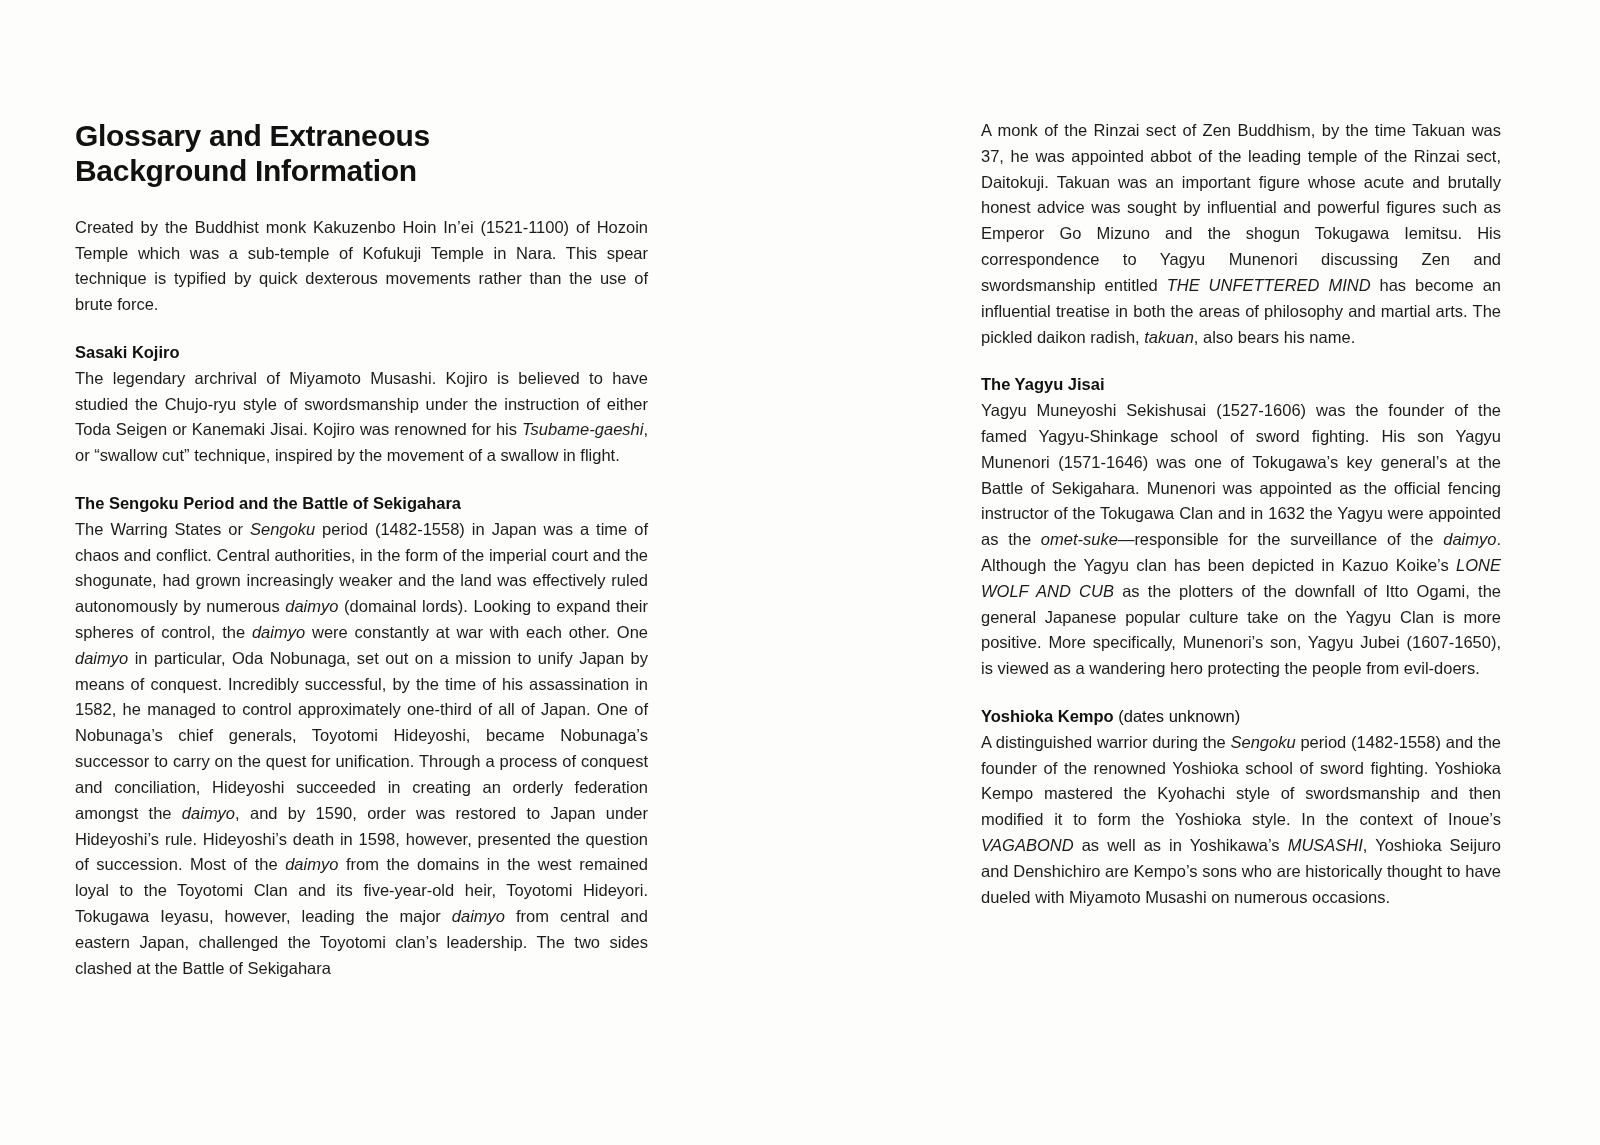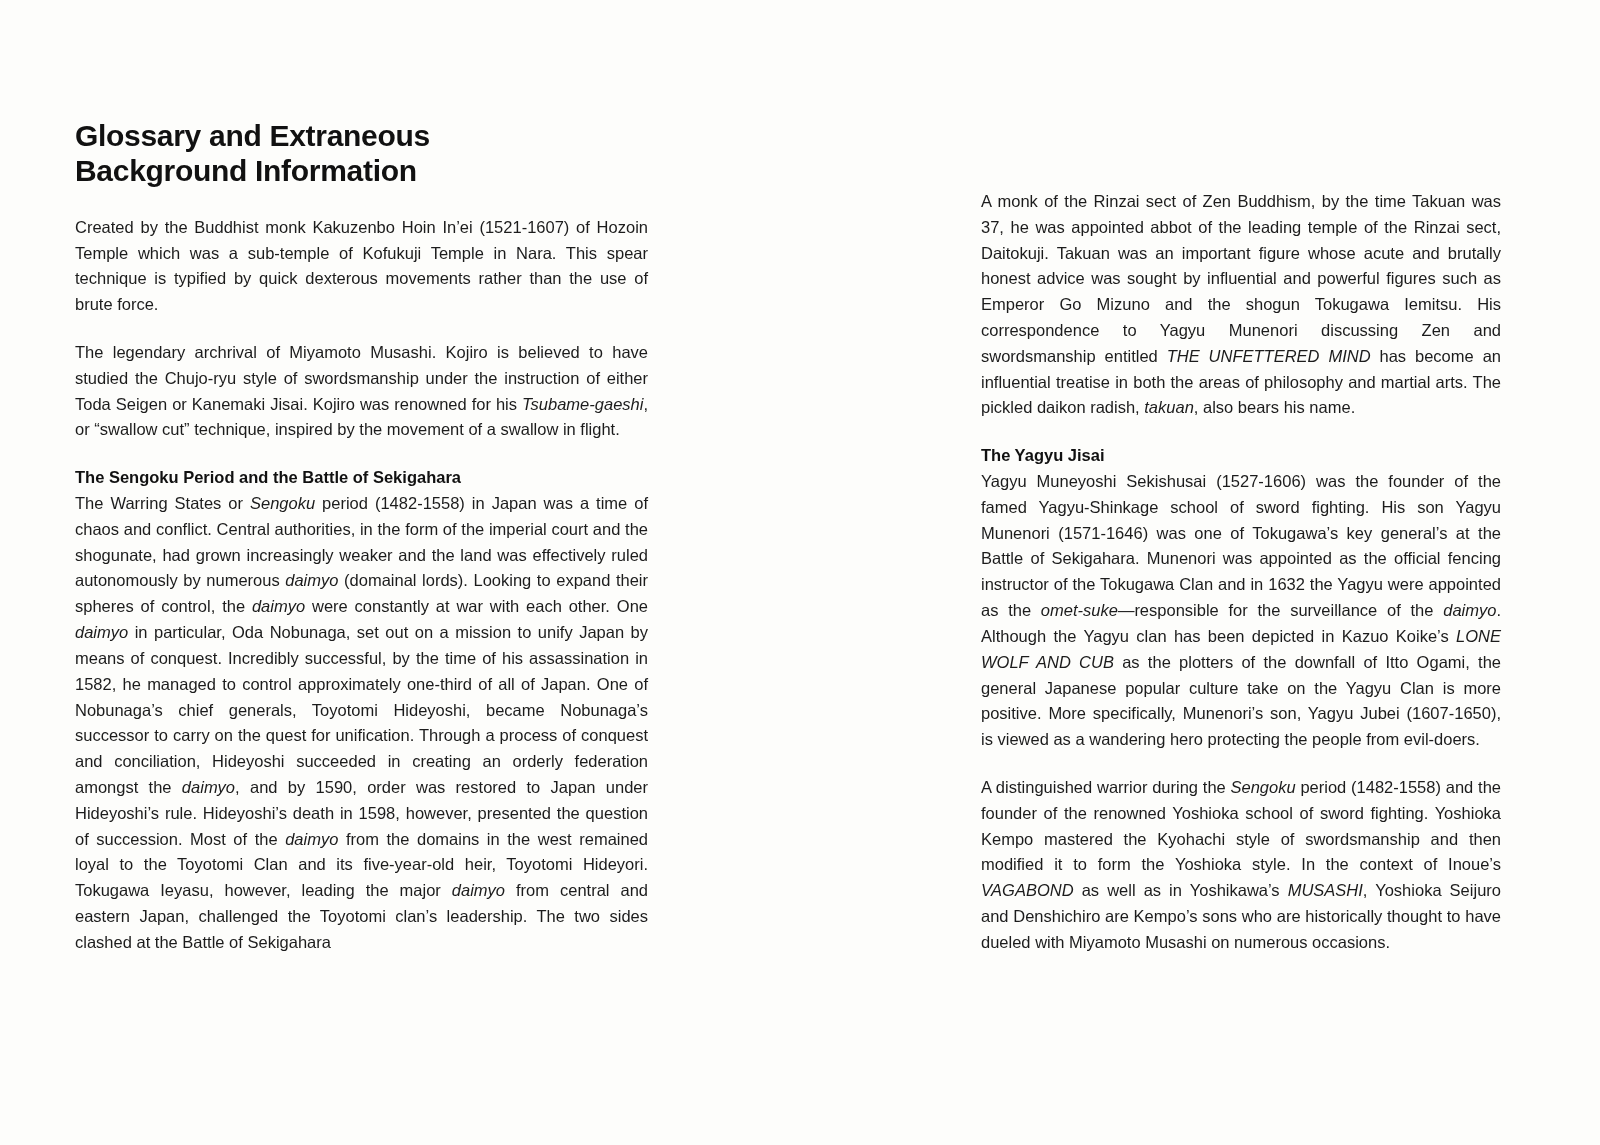--- a/index.html
+++ b/index.html
@@ -20,21 +20,20 @@
     height: 1145px;
     background: #fdfdfb;
   }
   .columns {
     position: absolute;
     top: 118px;
     left: 0;
     width: 1600px;
     display: flex;
     gap: 0;
-    align-items: flex-end;
   }
   .col {
     box-sizing: border-box;
   }
   .col-left {
     width: 595px;
     margin-left: 75px;
     padding-right: 22px;
   }
   .col-right {
@@ -91,41 +90,43 @@
 </head>
 <body>
 
 <div class="page">
   <div class="columns">
 
     <div class="col col-left">
       <h1 class="page-title">Glossary and Extraneous Background Information</h1>
       <div id="left-entries">
           <div class="entry">
-            <p class="entry-body jf"><span>Created by the Buddhist monk Kakuzenbo Hoin In’ei (1521-1607) of Hozoin Temple which was a sub-temple of Kofukuji Temple in Nara. This spear technique is typified by quick dexterous movements rather than the use of brute force.</span></p>
+            <p class="entry-body jf"><span>Created by the Buddhist monk Kakuzenbo Hoin In’ei (1521-1100) of Hozoin Temple which was a sub-temple of Kofukuji Temple in Nara. This spear technique is typified by quick dexterous movements rather than the use of brute force.</span></p>
           </div>
           <div class="entry">
+            <p class="entry-head"><span>Sasaki Kojiro</span></p>
             <p class="entry-body jf"><span>The legendary archrival of Miyamoto Musashi. Kojiro is believed to have studied the Chujo-ryu style of swordsmanship under the instruction of either Toda Seigen or Kanemaki Jisai. Kojiro was renowned for his </span><span class="it">Tsubame-gaeshi</span><span>, or “swallow cut” technique, inspired by the movement of a swallow in flight.</span></p>
           </div>
           <div class="entry">
             <p class="entry-head"><span>The Sengoku Period and the Battle of Sekigahara</span></p>
             <p class="entry-body jf"><span>The Warring States or </span><span class="it">Sengoku</span><span> period (1482-1558) in Japan was a time of chaos and conflict. Central authorities, in the form of the imperial court and the shogunate, had grown increasingly weaker and the land was effectively ruled autonomously by numerous </span><span class="it">daimyo</span><span> (domainal lords). Looking to expand their spheres of control, the </span><span class="it">daimyo</span><span> were constantly at war with each other. One </span><span class="it">daimyo</span><span> in particular, Oda Nobunaga, set out on a mission to unify Japan by means of conquest. Incredibly successful, by the time of his assassination in 1582, he managed to control approximately one-third of all of Japan. One of Nobunaga’s chief generals, Toyotomi Hideyoshi, became Nobunaga’s successor to carry on the quest for unification. Through a process of conquest and conciliation, Hideyoshi succeeded in creating an orderly federation amongst the </span><span class="it">daimyo</span><span>, and by 1590, order was restored to Japan under Hideyoshi’s rule. Hideyoshi’s death in 1598, however, presented the question of succession. Most of the </span><span class="it">daimyo</span><span> from the domains in the west remained loyal to the Toyotomi Clan and its five-year-old heir, Toyotomi Hideyori. Tokugawa Ieyasu, however, leading the major </span><span class="it">daimyo</span><span> from central and eastern Japan, challenged the Toyotomi clan’s leadership. The two sides clashed at the Battle of Sekigahara</span></p>
           </div>
         </div>
     </div>
 
     <div class="col col-right">
       <div id="right-entries">
           <div class="entry">
             <p class="entry-body jf"><span>A monk of the Rinzai sect of Zen Buddhism, by the time Takuan was 37, he was appointed abbot of the leading temple of the Rinzai sect, Daitokuji. Takuan was an important figure whose acute and brutally honest advice was sought by influential and powerful figures such as Emperor Go Mizuno and the shogun Tokugawa Iemitsu. His correspondence to Yagyu Munenori discussing Zen and swordsmanship entitled </span><span class="it">THE UNFETTERED MIND</span><span> has become an influential treatise in both the areas of philosophy and martial arts. The pickled daikon radish, </span><span class="it">takuan</span><span>, also bears his name.</span></p>
           </div>
           <div class="entry">
             <p class="entry-head"><span>The Yagyu Jisai</span></p>
             <p class="entry-body jf"><span>Yagyu Muneyoshi Sekishusai (1527-1606) was the founder of the famed Yagyu-Shinkage school of sword fighting. His son Yagyu Munenori (1571-1646) was one of Tokugawa’s key general’s at the Battle of Sekigahara. Munenori was appointed as the official fencing instructor of the Tokugawa Clan and in 1632 the Yagyu were appointed as the </span><span class="it">omet-suke</span><span>—responsible for the surveillance of the </span><span class="it">daimyo</span><span>. Although the Yagyu clan has been depicted in Kazuo Koike’s </span><span class="it">LONE WOLF AND CUB</span><span> as the plotters of the downfall of Itto Ogami, the general Japanese popular culture take on the Yagyu Clan is more positive. More specifically, Munenori’s son, Yagyu Jubei (1607-1650), is viewed as a wandering hero protecting the people from evil-doers.</span></p>
           </div>
           <div class="entry">
+            <p class="entry-head"><span>Yoshioka Kempo</span><span class="dates"> (dates unknown)</span></p>
             <p class="entry-body jf"><span>A distinguished warrior during the </span><span class="it">Sengoku</span><span> period (1482-1558) and the founder of the renowned Yoshioka school of sword fighting. Yoshioka Kempo mastered the Kyohachi style of swordsmanship and then modified it to form the Yoshioka style. In the context of Inoue’s </span><span class="it">VAGABOND</span><span> as well as in Yoshikawa’s </span><span class="it">MUSASHI</span><span>, Yoshioka Seijuro and Denshichiro are Kempo’s sons who are historically thought to have dueled with Miyamoto Musashi on numerous occasions.</span></p>
           </div>
         </div>
     </div>
 
   </div>
 </div>
 
 </body></html>

